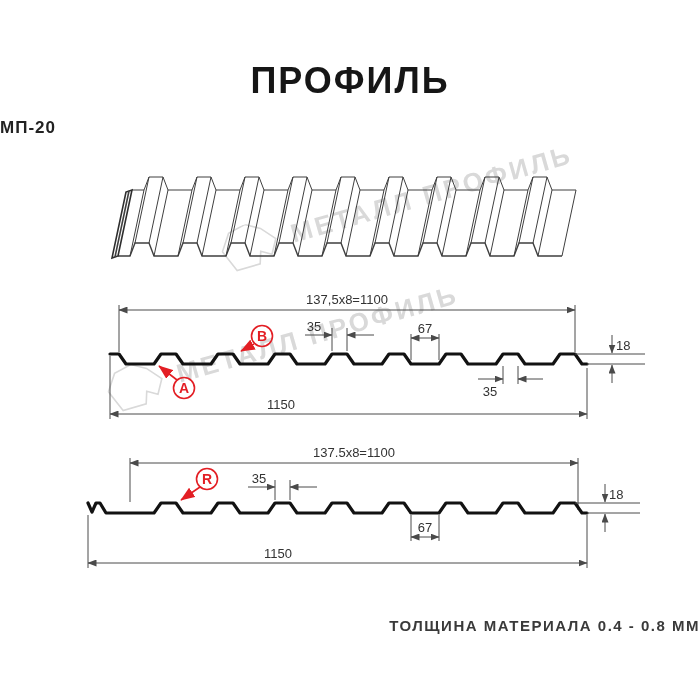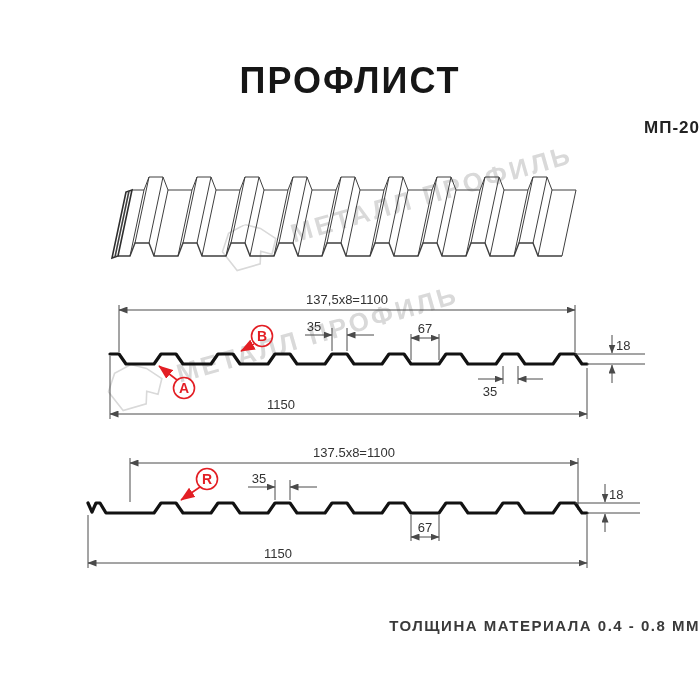--- a/index.html
+++ b/index.html
@@ -1,40 +1,40 @@
 <!DOCTYPE html>
 <html><head>
 <meta charset="utf-8">
 <style>
   html,body{margin:0;padding:0;background:#fff;}
   #stage{position:relative;width:700px;height:700px;background:#ffffff;overflow:hidden;
          font-family:"Liberation Sans",sans-serif;}
   .title{position:absolute;left:0;top:60px;width:700px;text-align:center;
          font-size:36px;font-weight:bold;letter-spacing:2px;color:#161616;}
-  .subtitle{position:absolute;left:0;top:118px;width:700px;text-align:right;
+  .subtitle{position:absolute;left:0;top:118px;width:700px;text-align:left;
          font-size:17px;font-weight:600;letter-spacing:1px;color:#222;}
   .footer{position:absolute;left:0;top:617px;width:700px;text-align:right;
          font-size:15px;font-weight:600;letter-spacing:1.5px;color:#3a3a3a;}
   .wm{position:absolute;display:flex;align-items:center;gap:14px;
       transform:rotate(-16deg);transform-origin:left center;z-index:1;pointer-events:none;}
   .wm span{font-size:26px;font-weight:bold;letter-spacing:3px;color:#d9d9d9;white-space:nowrap;}
   svg{position:absolute;left:0;z-index:2;}
   svg text{font-family:"Liberation Sans",sans-serif;font-size:13px;fill:#333;}
   .dim{stroke:#4a4a4a;stroke-width:1;fill:none;}
   .prof{stroke:#121212;stroke-width:3.2;fill:none;stroke-linejoin:round;stroke-linecap:round;}
   .sk{stroke:#3f3f3f;stroke-width:1;fill:none;}
   .red{stroke:#e31e24;stroke-width:1.6;fill:none;}
   .redtxt{fill:#e31e24;font-weight:bold;font-size:14px;}
 </style>
 </head>
 <body>
 
 <div id="stage">
 
-  <div class="title">ПРОФЛИСТ</div>
+  <div class="title">ПРОФИЛЬ</div>
   <div class="subtitle">МП-20</div>
 
   <div class="wm" style="left:222px;top:232px;">
     <svg width="58" height="44" viewBox="0 0 58 44" style="position:static">
       <path d="M10,42 L1,20 L12,4 L30,0 L44,8 L56,22 L48,36 L38,30 L34,42 Z" fill="none" stroke="#d9d9d9" stroke-width="1.6"></path>
     </svg>
     <span>МЕТАЛЛ ПРОФИЛЬ</span>
   </div>
 
   <div class="wm" style="left:108px;top:372px;">

